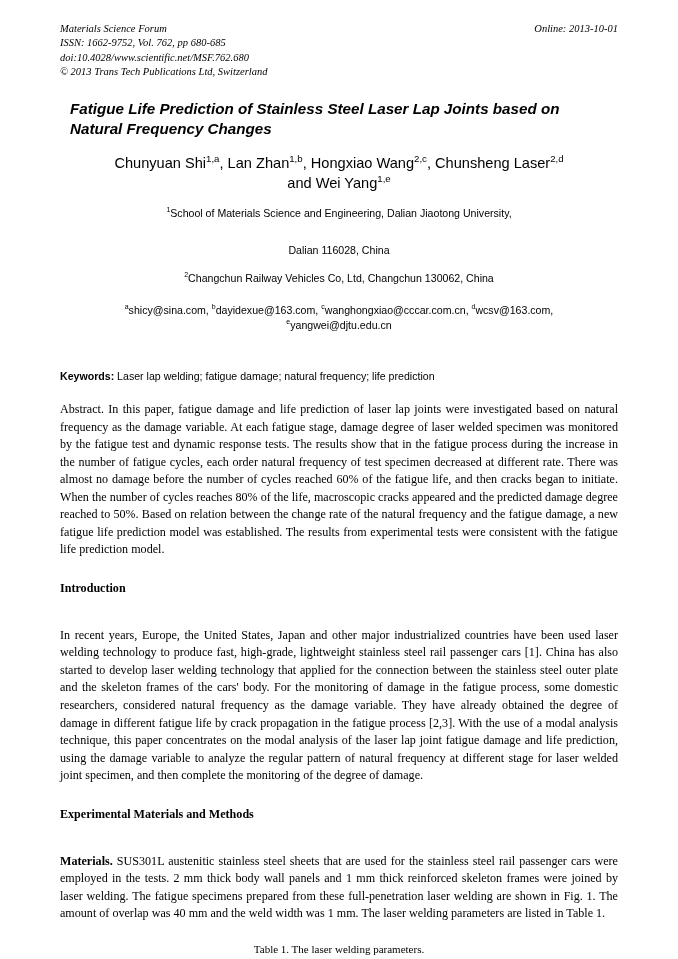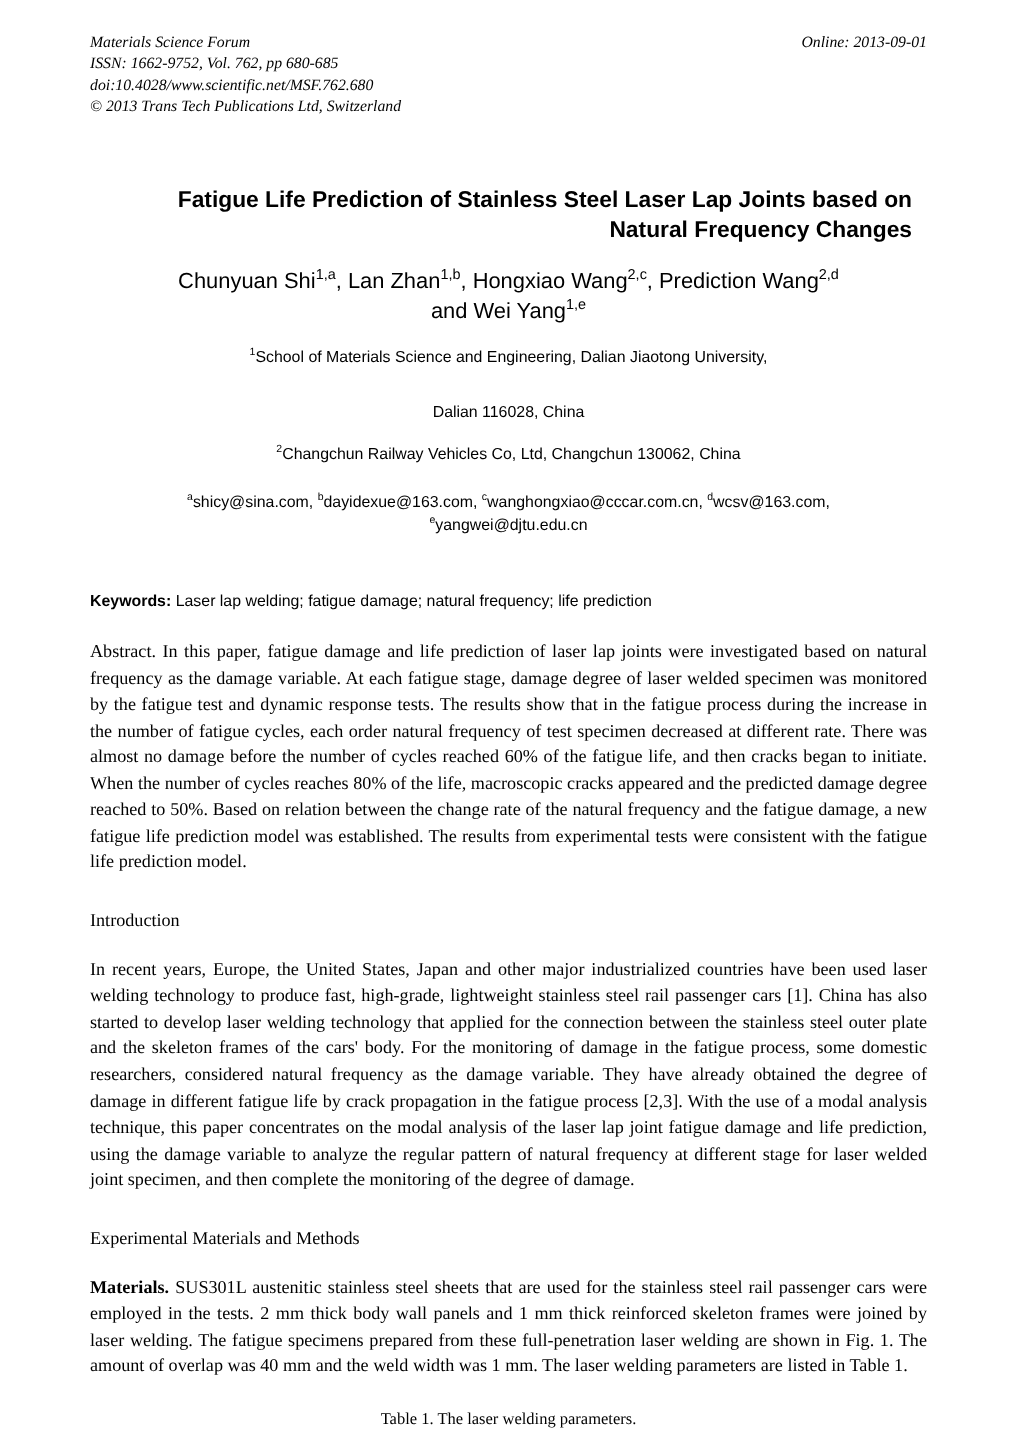--- a/index.html
+++ b/index.html
@@ -35,27 +35,28 @@
   .header-left div, .header-right div {
     white-space: nowrap;
   }
   .header-right {
     text-align: right;
     padding-top: 0px;
   }
 
   
   .title {
-    text-align: right;
+    text-align: left;
     font-family: "Liberation Sans", sans-serif;
     font-weight: bold;
     font-size: 15.2px;
     line-height: 1.35;
-    margin-top: 44px;
+    margin-top: 19px;
     padding: 0 10px;
+    font-style: italic;
   }
 
   
   .authors {
     text-align: center;
     font-family: "Liberation Sans", sans-serif;
     font-size: 14.6px;
     line-height: 1.38;
     margin-top: 13px;
     padding: 0 6px;
@@ -104,30 +105,30 @@
     line-height: 1.45;
     text-align: justify;
     margin-top: 17px;
   }
   .abstract .ab-label {
     font-weight: normal;
   }
 
   
   .section-head {
-    font-weight: normal;
+    font-weight: bold;
     font-size: 12.1px;
     margin-top: 22px;
     margin-bottom: 0;
   }
   .para {
     font-size: 12.1px;
     line-height: 1.45;
     text-align: justify;
-    margin-top: 17px;
+    margin-top: 31px;
   }
   .para .run-in {
     font-weight: bold;
   }
 
   
   .table-caption {
     text-align: center;
     font-size: 11px;
     margin-top: 20px;
@@ -163,28 +164,28 @@
 <div class="page">
 
   <div class="header">
     <div class="header-left">
       <div>Materials Science Forum</div>
       <div>ISSN: 1662-9752, Vol. 762, pp 680-685</div>
       <div>doi:10.4028/www.scientific.net/MSF.762.680</div>
       <div>© 2013 Trans Tech Publications Ltd, Switzerland</div>
     </div>
     <div class="header-right">
-      <div>Online: 2013-09-01</div>
+      <div>Online: 2013-10-01</div>
     </div>
   </div>
 
   <div class="title">Fatigue Life Prediction of Stainless Steel Laser Lap Joints based on Natural Frequency Changes</div>
 
   <div class="authors">
-    <span><span>Chunyuan Shi</span><sup>1,a</sup></span><span><span>, Lan Zhan</span><sup>1,b</sup></span><span><span>, Hongxiao Wang</span><sup>2,c</sup></span><span><span>, Prediction Wang</span><sup>2,d</sup></span>
+    <span><span>Chunyuan Shi</span><sup>1,a</sup></span><span><span>, Lan Zhan</span><sup>1,b</sup></span><span><span>, Hongxiao Wang</span><sup>2,c</sup></span><span><span>, Chunsheng Laser</span><sup>2,d</sup></span>
     <br>
     <span><span>and Wei Yang</span><sup>1,e</sup></span>
   </div>
 
   <div class="affil"><sup>1</sup><span>School of Materials Science and Engineering, Dalian Jiaotong University,</span></div>
   <div class="affil city"><span>Dalian 116028, China</span></div>
   <div class="affil second"><sup>2</sup><span>Changchun Railway Vehicles Co, Ltd, Changchun 130062, China</span></div>
 
   <div class="emails">
     <span><sup>a</sup><span>shicy@sina.com, </span></span><span><sup>b</sup><span>dayidexue@163.com, </span></span><span><sup>c</sup><span>wanghongxiao@cccar.com.cn, </span></span><span><sup>d</sup><span>wcsv@163.com,</span></span>

